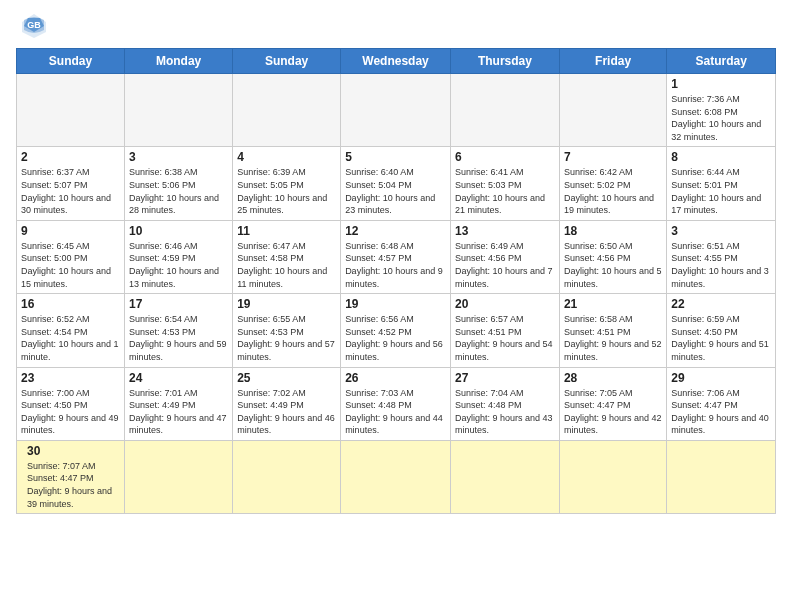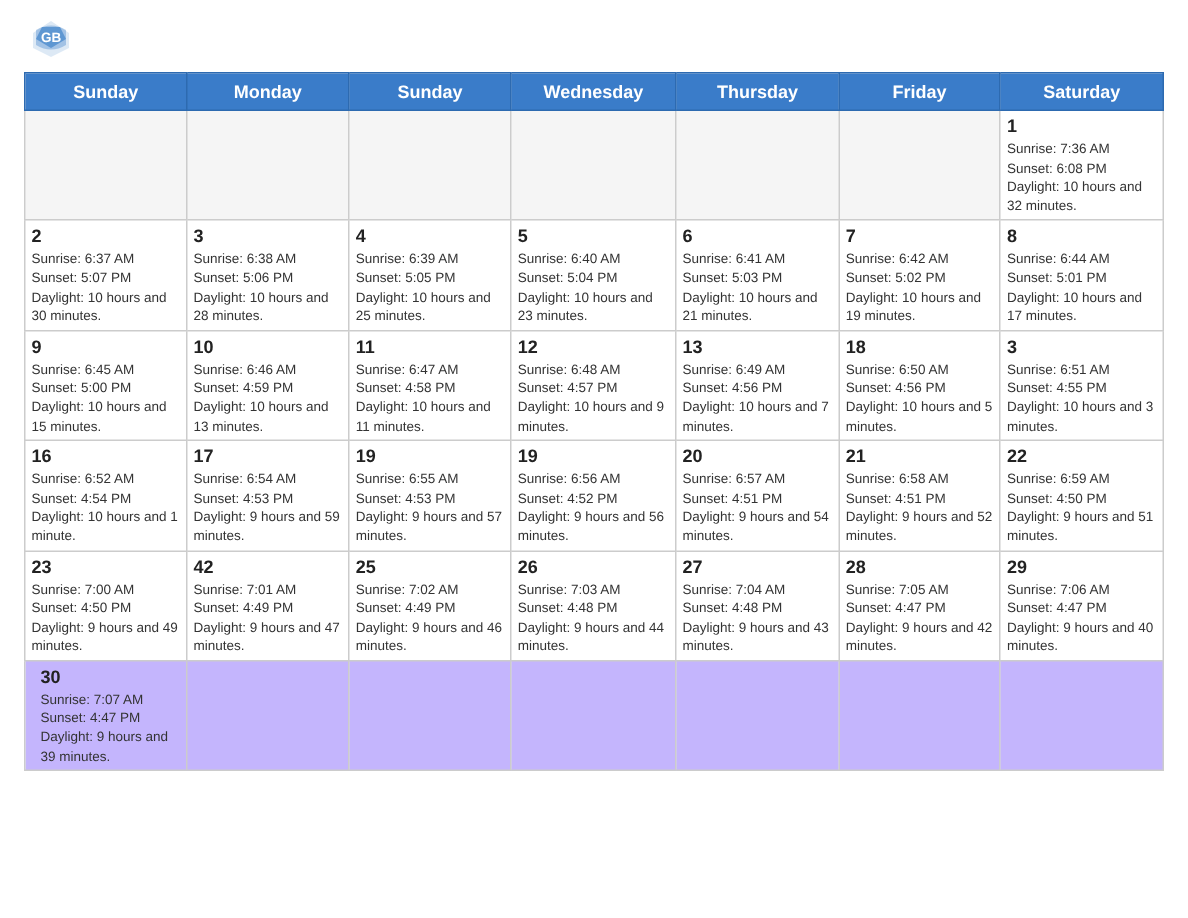--- a/index.html
+++ b/index.html
@@ -92,21 +92,21 @@
       color: #222;
       display: block;
       margin-bottom: 2px;
     }
     .day-info {
       font-size: 9px;
       color: #333;
       line-height: 1.4;
     }
     .calendar tr:last-child td {
-      background: #c4b5fd;
+      background: #fef9c3;
       padding-left: 10px;
     }
   </style>
 </head>
 <body>
 
 <div class="page">
   <div class="header">
     <div class="logo">
       <svg class="logo-icon" viewBox="0 0 36 28" xmlns="http://www.w3.org/2000/svg">
@@ -241,21 +241,21 @@
             <span class="day-number">22</span>
             <div class="day-info">Sunrise: 6:59 AM<br>Sunset: 4:50 PM<br>Daylight: 9 hours and 51 minutes.</div>
           </td>
         </tr>
         <tr>
           <td>
             <span class="day-number">23</span>
             <div class="day-info">Sunrise: 7:00 AM<br>Sunset: 4:50 PM<br>Daylight: 9 hours and 49 minutes.</div>
           </td>
           <td>
-            <span class="day-number">42</span>
+            <span class="day-number">24</span>
             <div class="day-info">Sunrise: 7:01 AM<br>Sunset: 4:49 PM<br>Daylight: 9 hours and 47 minutes.</div>
           </td>
           <td>
             <span class="day-number">25</span>
             <div class="day-info">Sunrise: 7:02 AM<br>Sunset: 4:49 PM<br>Daylight: 9 hours and 46 minutes.</div>
           </td>
           <td>
             <span class="day-number">26</span>
             <div class="day-info">Sunrise: 7:03 AM<br>Sunset: 4:48 PM<br>Daylight: 9 hours and 44 minutes.</div>
           </td>

